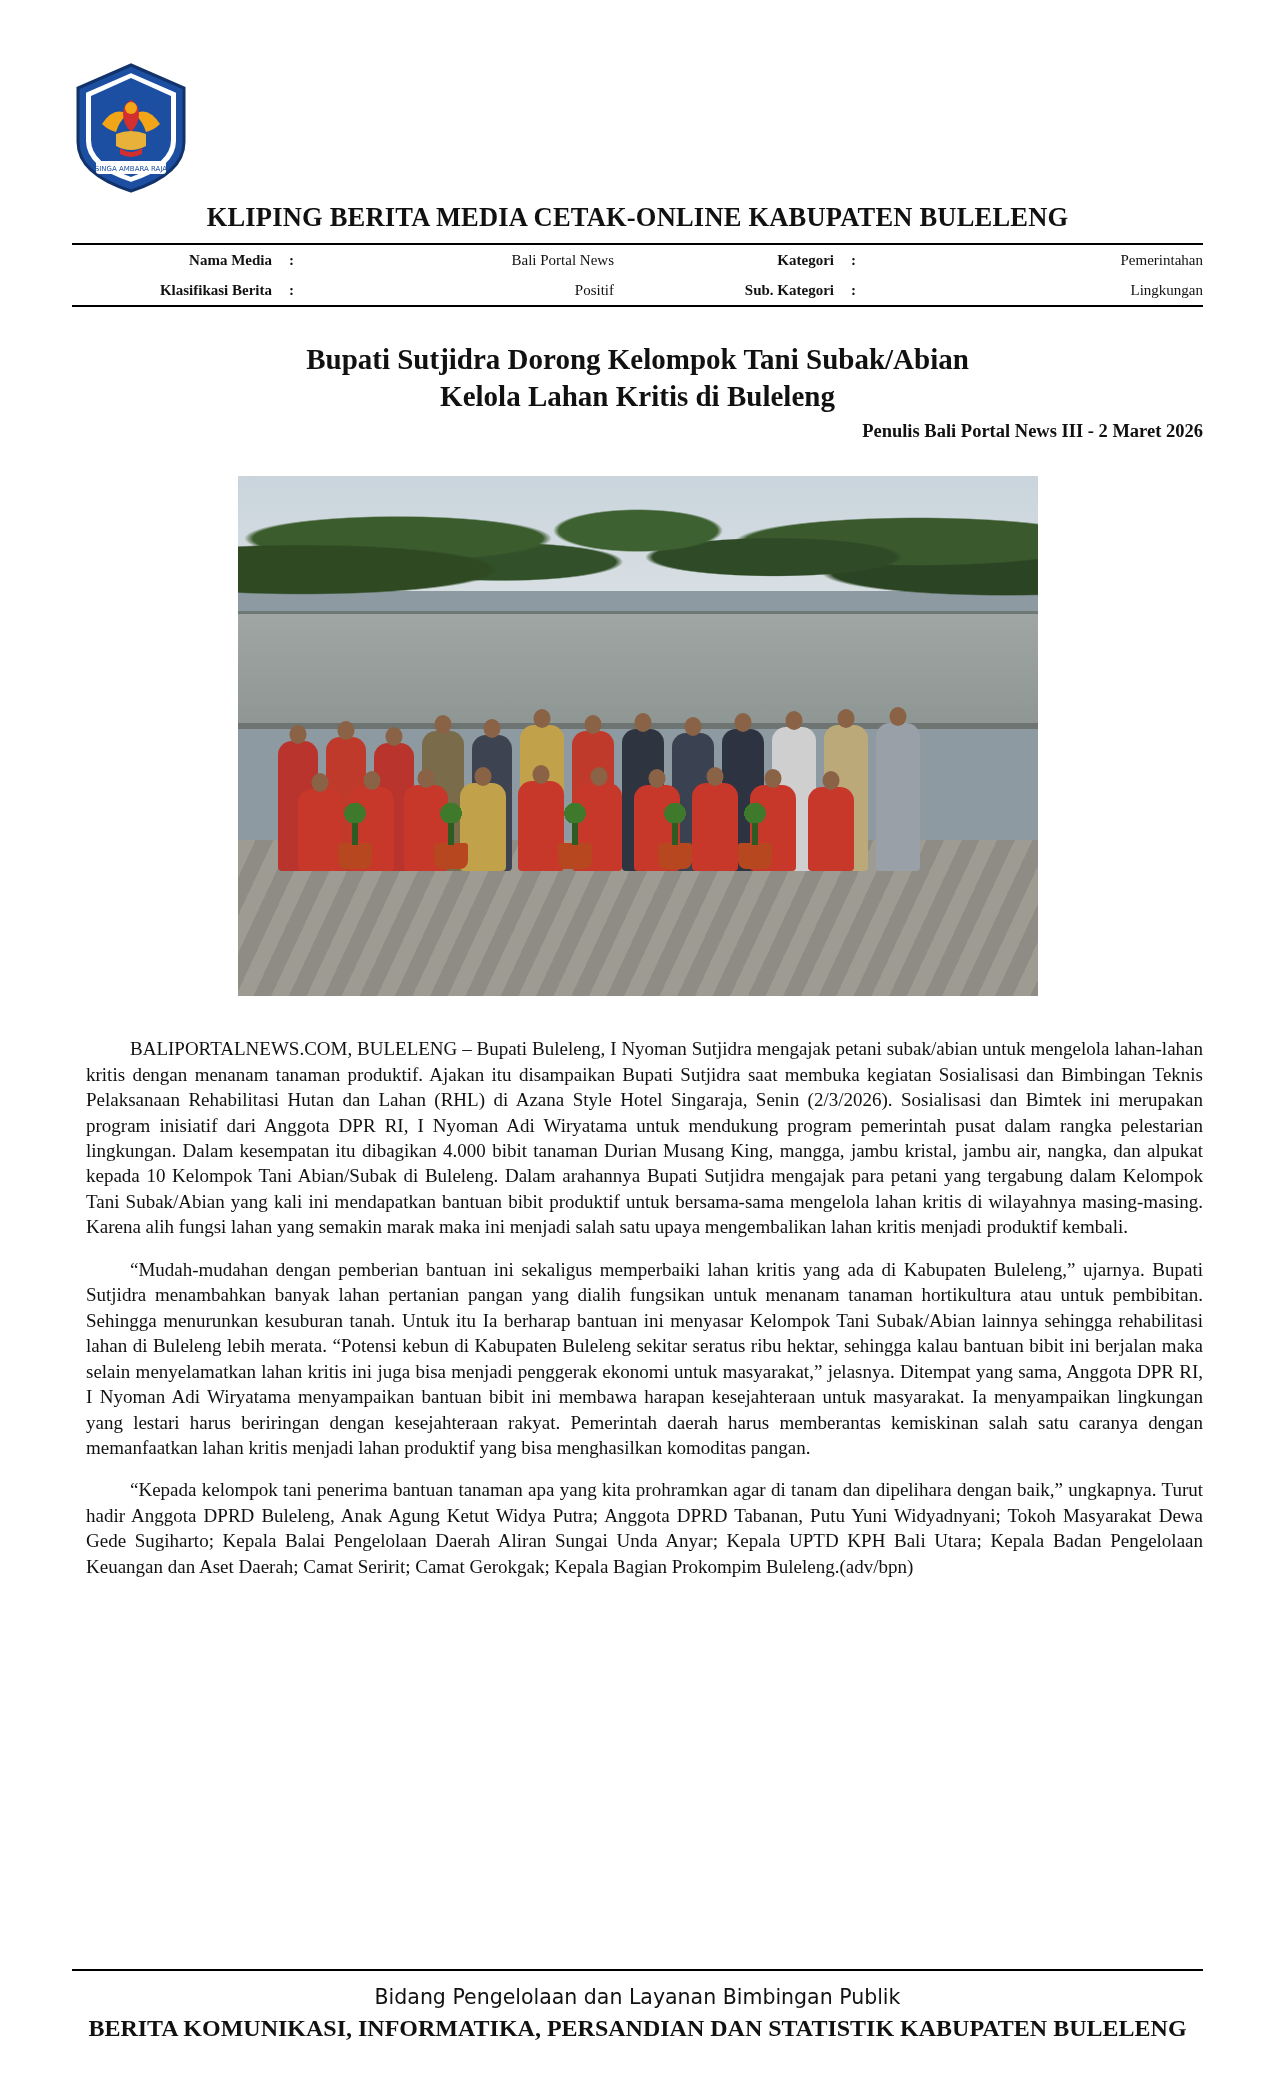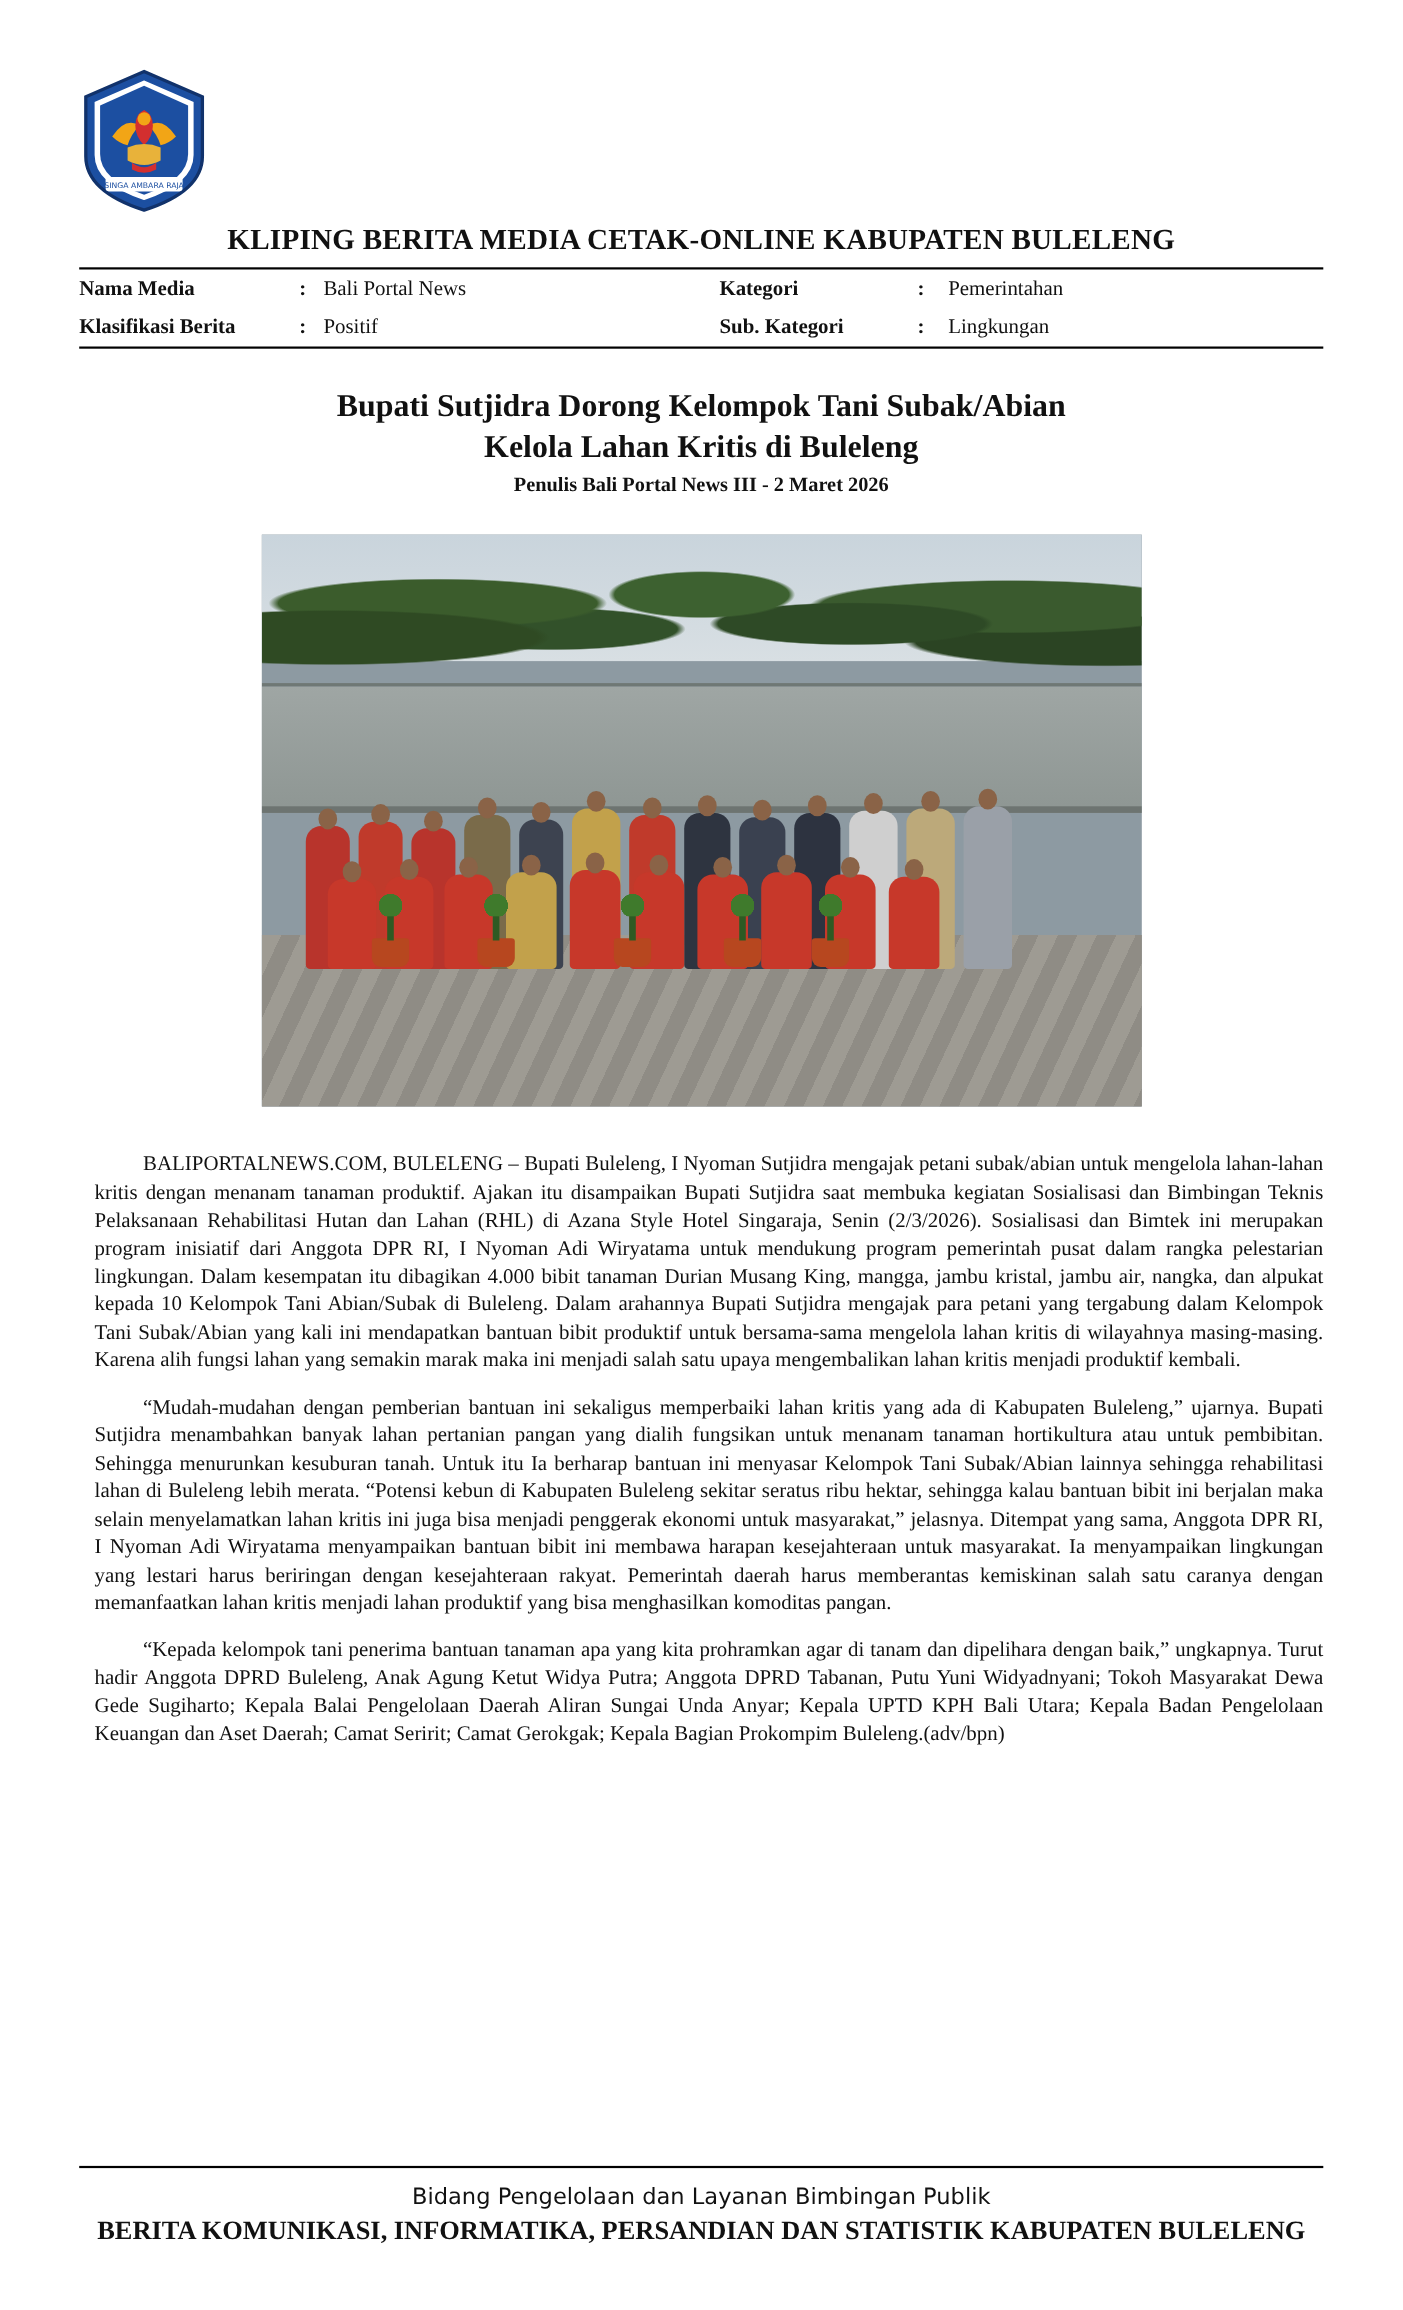--- a/index.html
+++ b/index.html
@@ -51,21 +51,22 @@
   .rule {
     border: 0;
     border-top: 2.2px solid #000;
     margin: 0;
   }
 
   
   .meta {
     width: 100%;
     border-collapse: collapse;
-    font-size: 19px;
+    font-size: 15px;
+    text-align: right;
   }
   .meta td {
     padding: 7px 0 6px 0;
     vertical-align: baseline;
   }
   .meta .lbl {
     font-weight: bold;
     width: 200px;
     white-space: nowrap;
   }
@@ -88,21 +89,21 @@
 
   
   .headline {
     text-align: center;
     font-weight: bold;
     font-size: 29px;
     line-height: 1.28;
     margin-top: 34px;
   }
   .byline {
-    text-align: center;
+    text-align: right;
     font-weight: bold;
     font-size: 18.5px;
     margin-top: 6px;
   }
 
   
   .photo-wrap {
     display: flex;
     justify-content: center;
     margin-top: 34px;

